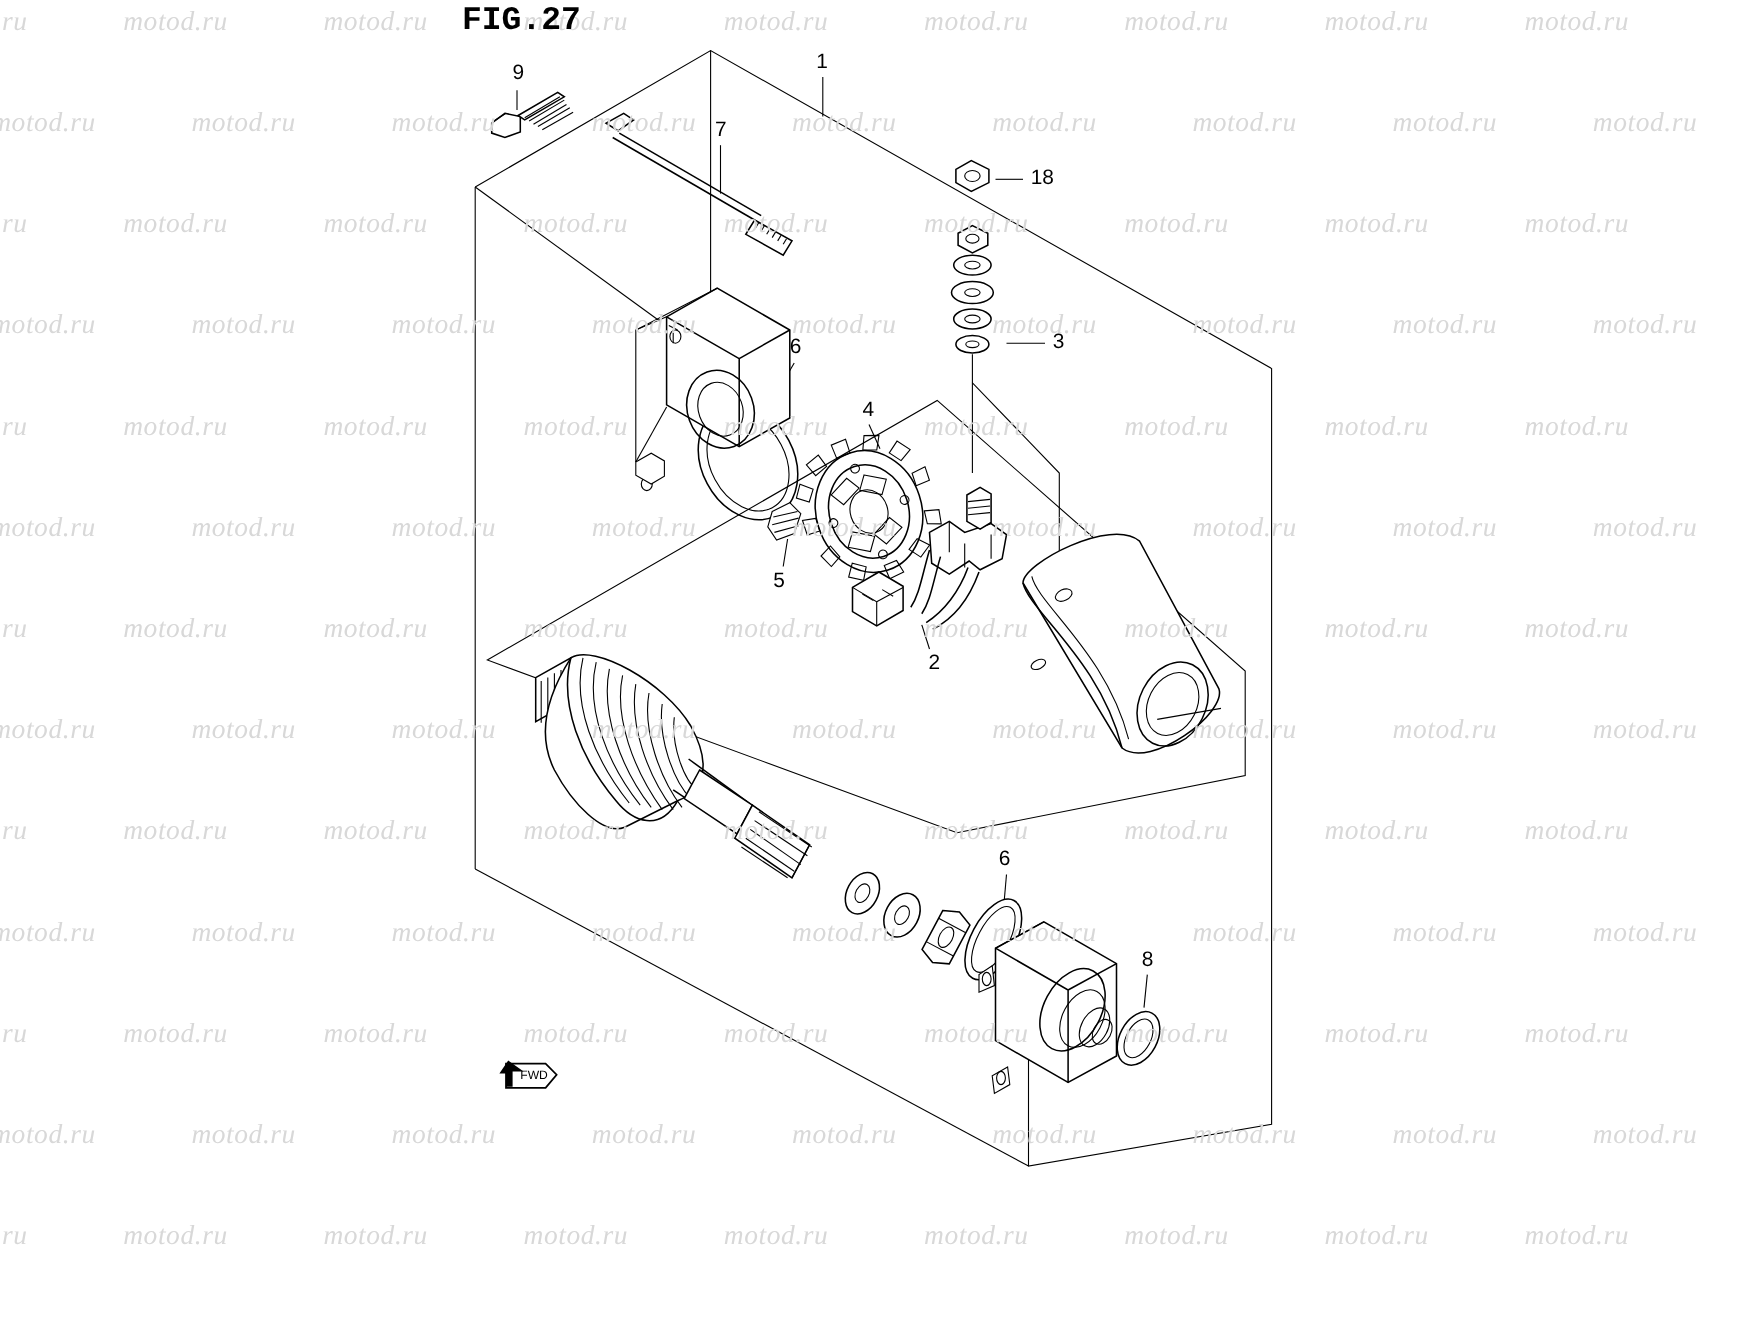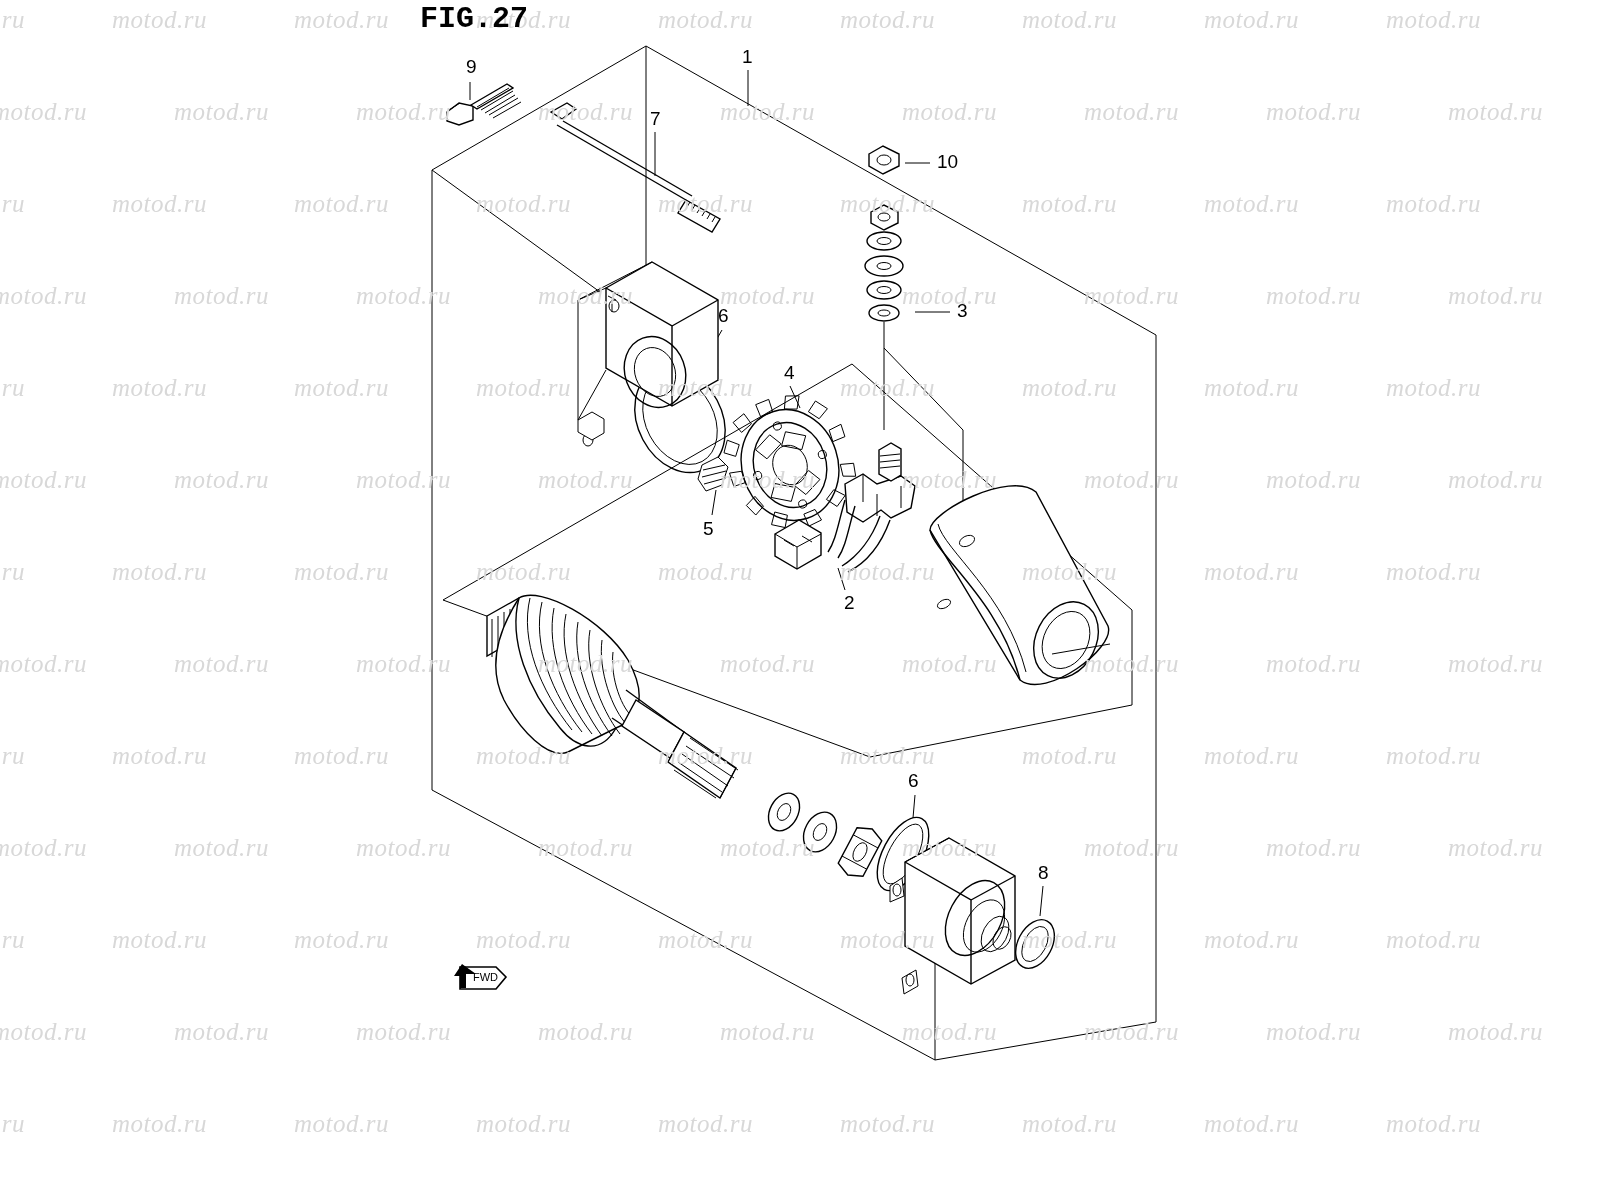--- a/index.html
+++ b/index.html
@@ -344,21 +344,21 @@
       <path class="fwd-badge" d="M460 967 l36 0 l10 10 l-10 12 l-36 0 z"></path>
       <path d="M466 988 l0 -14 l10 0 l-14 -10 l-8 12 l6 0 l0 12 z" fill="#000"></path>
       <text class="fwd-text" x="473" y="981">FWD</text>
     </g>
 
   </svg>
 
   <div class="callout" style="left:742px;  top:46px;">1</div>
   <div class="callout" style="left:466px;  top:56px;">9</div>
   <div class="callout" style="left:650px;  top:108px;">7</div>
-  <div class="callout" style="left:937px;  top:151px;">10</div>
+  <div class="callout" style="left:937px;  top:151px;">18</div>
   <div class="callout" style="left:957px;  top:300px;">3</div>
   <div class="callout" style="left:718px; top:305px;">6</div>
   <div class="callout" style="left:784px;  top:362px;">4</div>
   <div class="callout" style="left:703px;  top:518px;">5</div>
   <div class="callout" style="left:844px;  top:592px;">2</div>
   <div class="callout" style="left:908px; top:770px;">6</div>
   <div class="callout" style="left:1038px; top:862px;">8</div>
 
   <div id="watermark">
       <div class="wm" style="color: rgb(216, 216, 216); left: -70px; top: 6px;">motod.ru</div>

